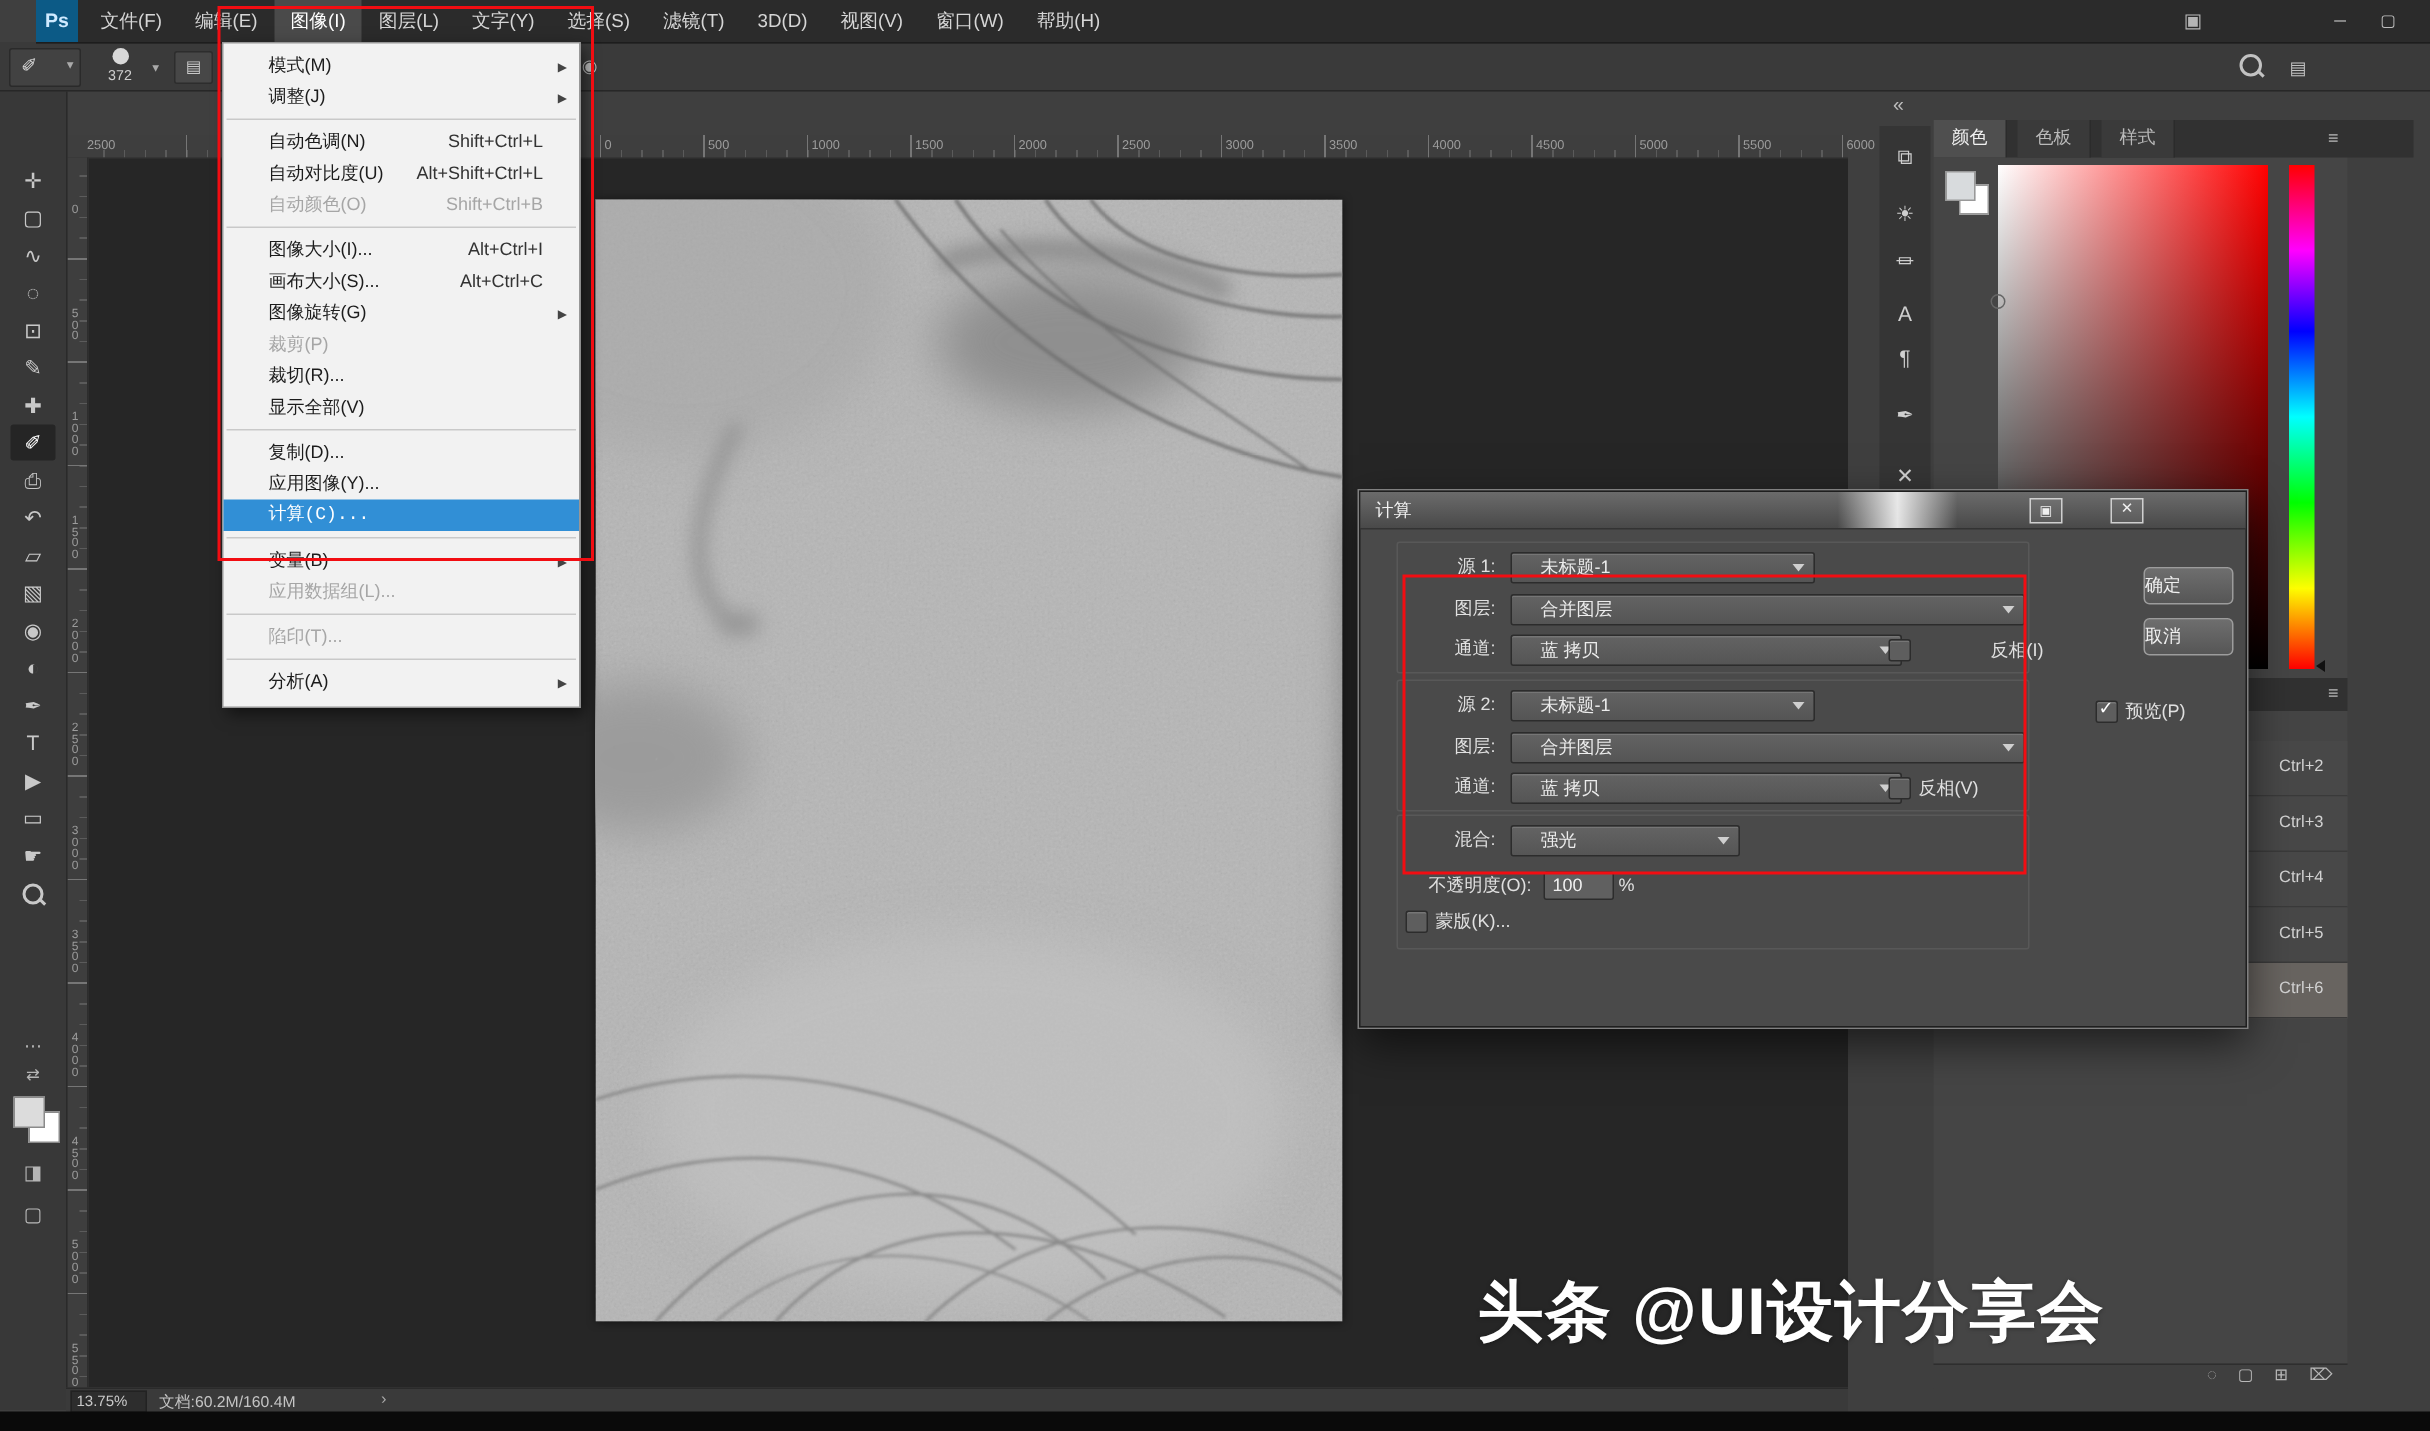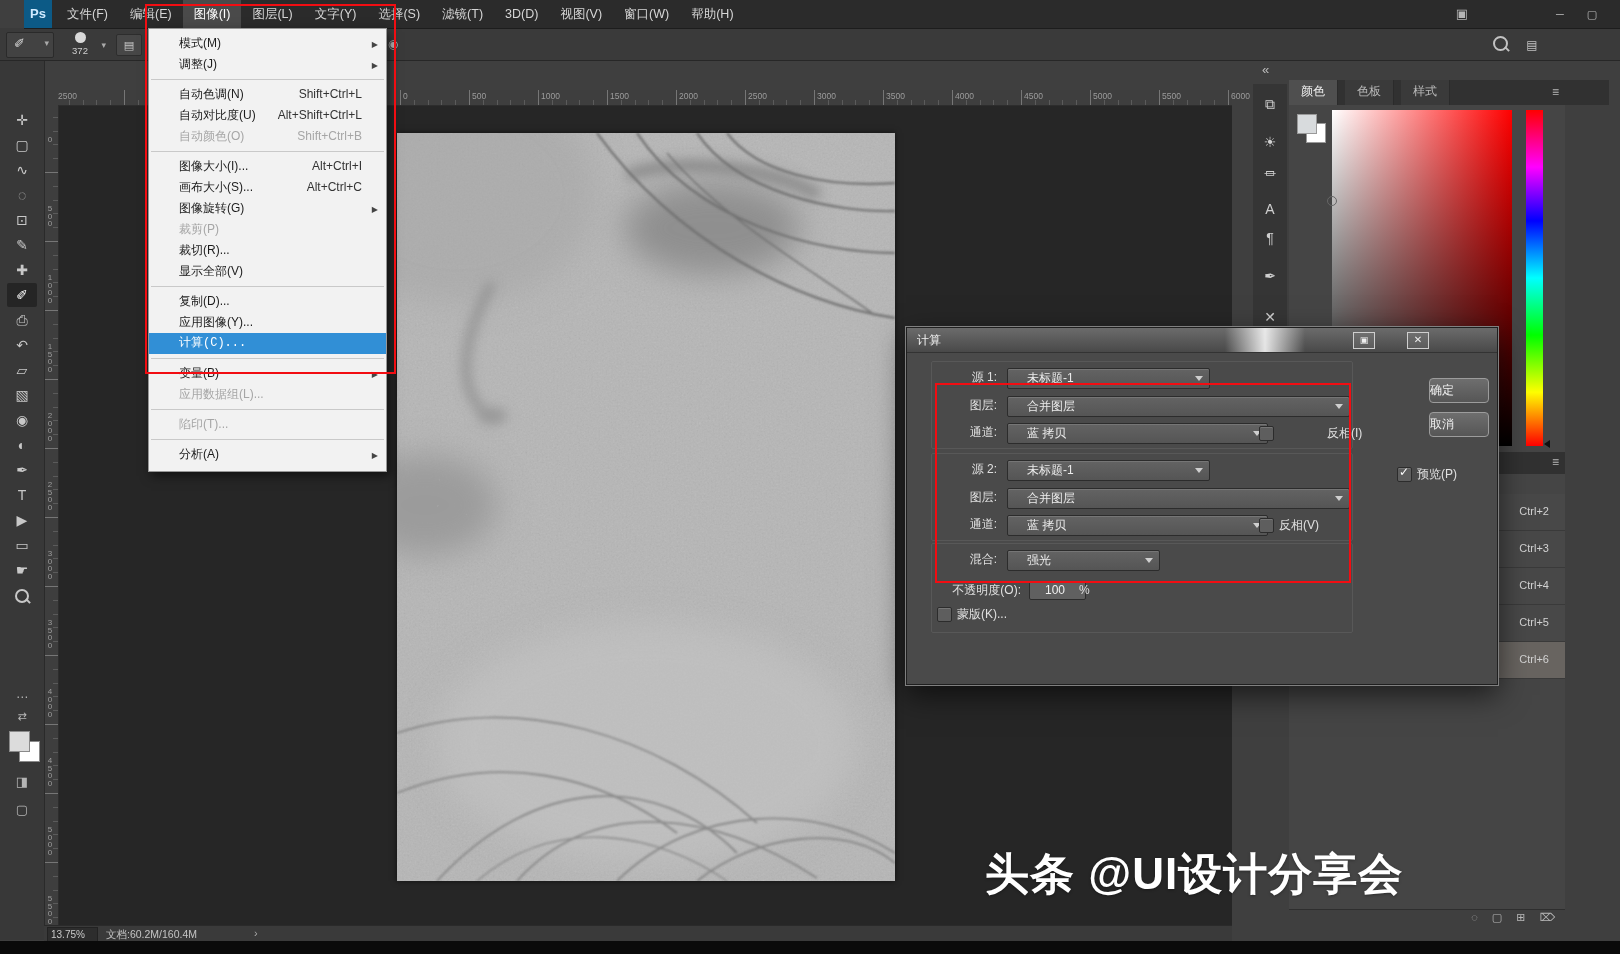--- a/index.html
+++ b/index.html
@@ -114,21 +114,21 @@
   .dlg-ico{position:absolute;top:4px;width:20px;height:15px;border:1px solid #cfcfcf;color:#efefef;text-align:center;line-height:14px;font-size:9px;background:rgba(255,255,255,.08);}
   #dlgwin{left:446px;}
   #dlgx{left:500px;font-size:10px;}
   .dlabel{position:absolute;left:0;width:90px;text-align:right;color:#e0e0e0;font-size:12px;line-height:19px;}
   .drow{position:absolute;left:0;width:100%;height:20px;}
   .dropdown{position:absolute;left:100px;height:19px;background:linear-gradient(180deg,#636363,#555);border:1px solid #2c2c2c;border-radius:2px;color:#ececec;font-size:12px;line-height:18px;padding-left:19px;box-shadow:inset 0 1px 0 rgba(255,255,255,.12);}
   .dropdown::after{content:"";position:absolute;right:6px;top:7px;border-left:4px solid transparent;border-right:4px solid transparent;border-top:5px solid #cfcfcf;}
   .cb{position:absolute;width:13px;height:13px;background:#5e5e5e;border:1px solid #2c2c2c;border-radius:2px;box-shadow:inset 0 1px 0 rgba(255,255,255,.15);}
   .cb .ck{position:absolute;left:1px;top:-3px;color:#fff;font-size:12px;}
   .cblbl{position:absolute;color:#e0e0e0;font-size:12px;}
-  .dinput{position:absolute;width:40px;height:17px;background:#606060;border:1px solid #2c2c2c;color:#f0f0f0;font-size:12px;line-height:17px;padding-left:15px;border-radius:2px;}
+  .dinput{position:absolute;width:40px;height:17px;background:#606060;border:1px solid #2c2c2c;color:#f0f0f0;font-size:12px;line-height:17px;padding-left:5px;border-radius:2px;}
   .pbtn{position:absolute;left:522px;width:58px;height:23px;background:linear-gradient(180deg,#6e6e6e,#565656);border:1px solid #9c9c9c;border-radius:4px;color:#f0f0f0;text-align:left;line-height:22px;font-size:12px;}
   .grp{position:absolute;border:1px solid #585858;border-radius:2px;}
   
   .redbox{position:absolute;border:2px solid #f20d12;z-index:60;}
   #red-menu{left:145px;top:4px;width:247px;height:366px;}
   #red-dlg{left:935px;top:383px;width:412px;height:196px;}
   
   #watermark{left:985px;top:845px;width:600px;color:#fff;font-size:44px;font-weight:bold;letter-spacing:1px;z-index:55;text-shadow:0 1px 3px rgba(0,0,0,.35);}
 </style>
 </head>

